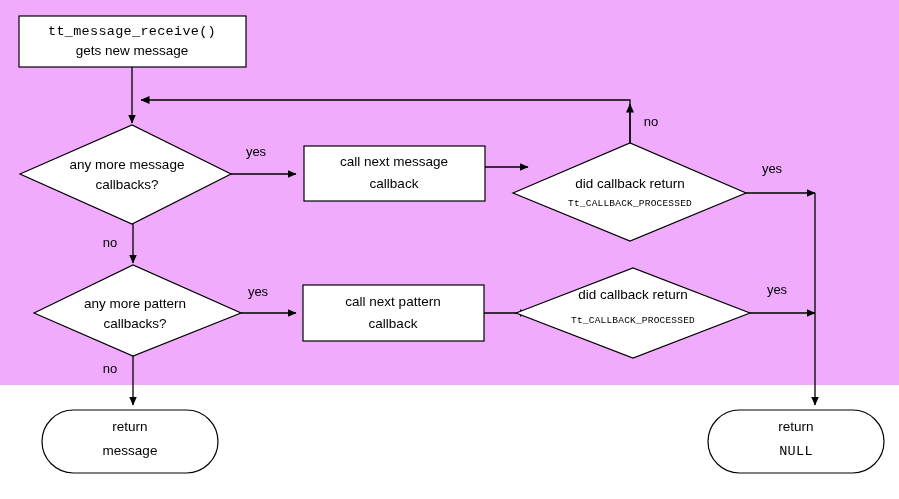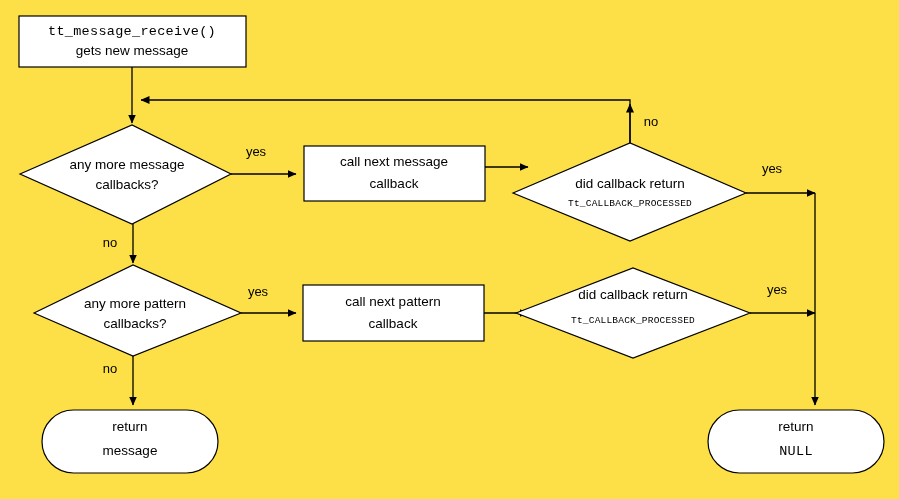--- a/index.html
+++ b/index.html
@@ -9,22 +9,22 @@
   }
   body {
     width: 899px;
     height: 499px;
     font-family: "Liberation Sans", sans-serif;
     overflow: hidden;
   }
   #diagram-root {
     position: relative;
     width: 899px;
-    height: 499px;
-    background: #fde047;
+    height: 385px;
+    background: #f0abfc;
   }
   svg.flow {
     position: absolute;
     top: 0;
     left: 0;
     width: 899px;
     height: 499px;
   }
   .shape-stroke {
     fill: #ffffff;

